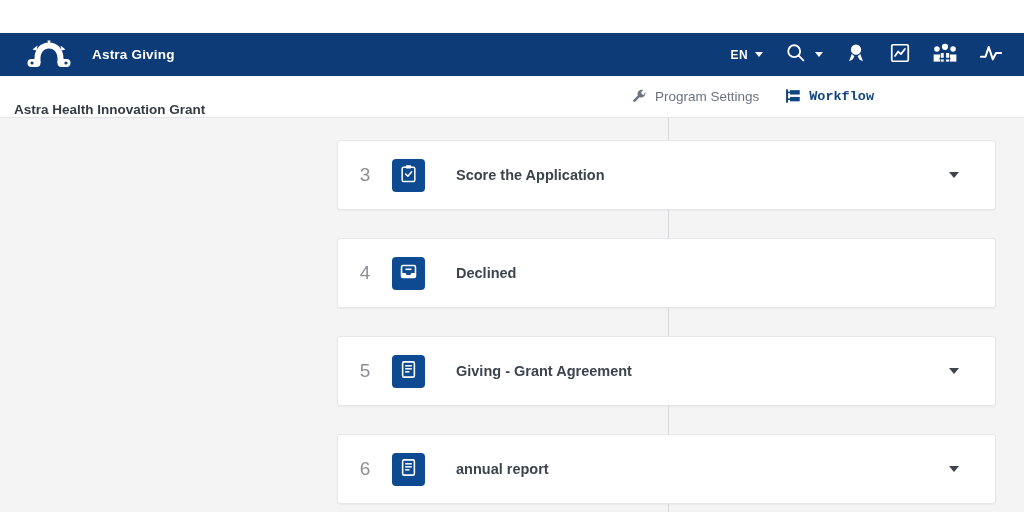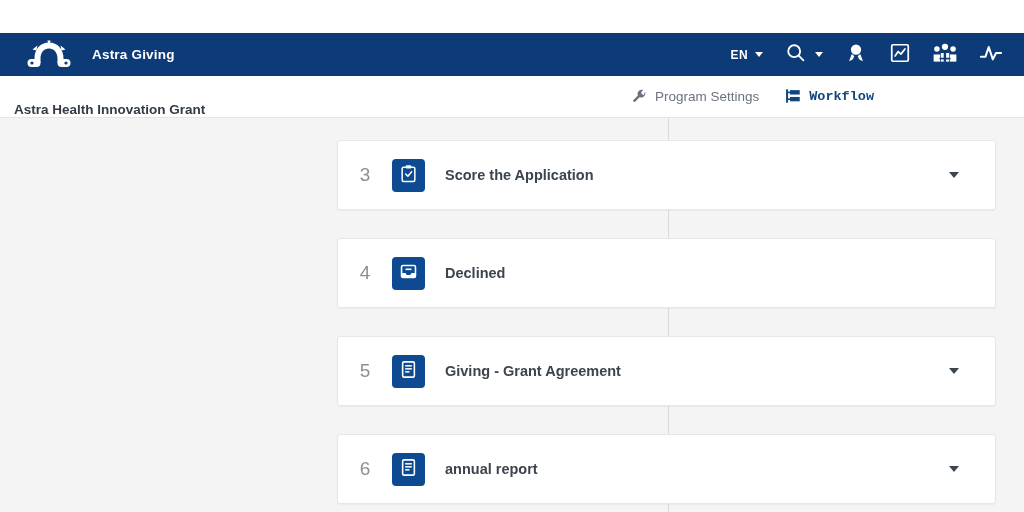--- a/index.html
+++ b/index.html
@@ -208,21 +208,21 @@
     display: flex;
     align-items: center;
     justify-content: center;
     flex: none;
   }
 
   .wf-label {
     font-size: 14.5px;
     font-weight: bold;
     color: #3c444e;
-    margin-left: 20px;
+    margin-left: 31px;
     white-space: nowrap;
   }
 
   .wf-spacer { flex: 1 1 auto; }
 
   .wf-caret {
     width: 0; height: 0;
     border-left: 5px solid transparent;
     border-right: 5px solid transparent;
     border-top: 6px solid #3c444e;

